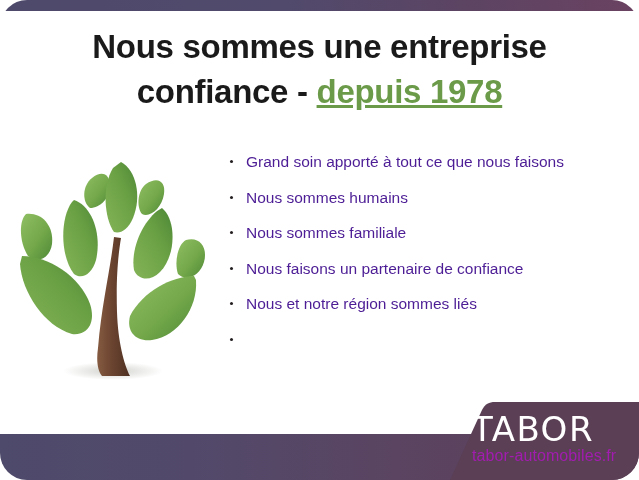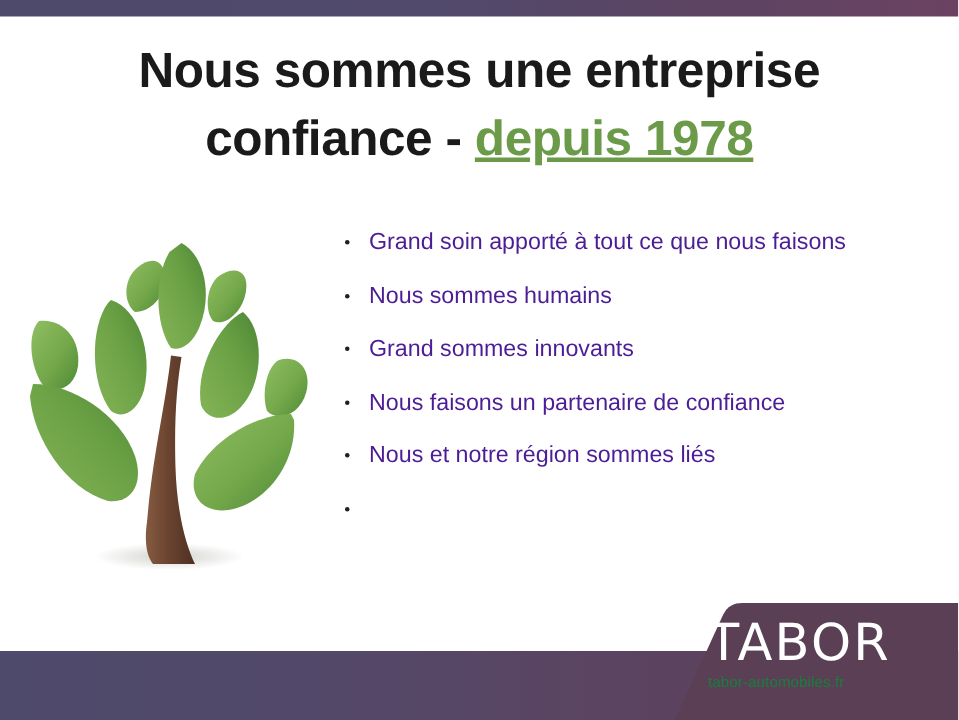--- a/index.html
+++ b/index.html
@@ -12,20 +12,21 @@
     background: #ffffff;
     font-family: "Liberation Sans", sans-serif;
     overflow: hidden;
   }
   .slide {
     position: relative;
     width: 639px;
     height: 480px;
     background: #ffffff;
     overflow: hidden;
+    border-radius: 27px;
   }
 
   
   .top-bar {
     position: absolute;
     top: 0;
     left: 0;
     width: 639px;
     height: 11px;
     background: linear-gradient(to right, #4e4a6b 0%, #514a6c 45%, #5c4463 72%, #6b4261 100%);
@@ -114,23 +115,23 @@
   }
   .logo-word {
     font-size: 34px;
     line-height: 36px;
     font-weight: normal;
     color: #ffffff;
     letter-spacing: 1.5px;
     font-family: "DejaVu Sans", sans-serif;
   }
   .logo-url {
-    font-size: 10px;
+    font-size: 16px;
     line-height: 15px;
-    color: #15803d;
+    color: #a21caf;
     letter-spacing: 0.1px;
     margin-top: 1px;
   }
 </style>
 </head>
 <body>
 
 <div class="slide">
 
   <div class="top-bar"></div>
@@ -186,21 +187,21 @@
         <path d="M4 104 C 30 104, 62 124, 72 152 C 78 170, 70 184, 54 182 C 26 174, 4 140, 2 112 Z" fill="url(#lg2)"></path>
 
         <path d="M178 128 C 180 156, 160 184, 134 188 C 118 190, 108 180, 112 164 C 124 140, 154 124, 176 124 Z" fill="url(#lg)"></path>
       </g>
     </svg>
   </div>
 
   <ul class="bullets">
     <li><span class="dot"></span><span>Grand soin apporté à tout ce que nous faisons</span></li>
     <li><span class="dot"></span><span>Nous sommes humains</span></li>
-    <li><span class="dot"></span><span>Grand sommes innovants</span></li>
+    <li><span class="dot"></span><span>Nous sommes familiale</span></li>
     <li><span class="dot"></span><span>Nous faisons un partenaire de confiance</span></li>
     <li><span class="dot"></span><span>Nous et notre région sommes liés</span></li>
     <li><span class="dot"></span></li>
   </ul>
 
   <div class="bottom-band"></div>
 
   <div class="logo-panel">
     <svg width="207" height="78" viewBox="0 0 207 78" xmlns="http://www.w3.org/2000/svg">
       <path d="M18 78 L 50 8 C 53 2, 57 0, 63 0 L 207 0 L 207 78 Z" fill="#5a3f55"></path>

